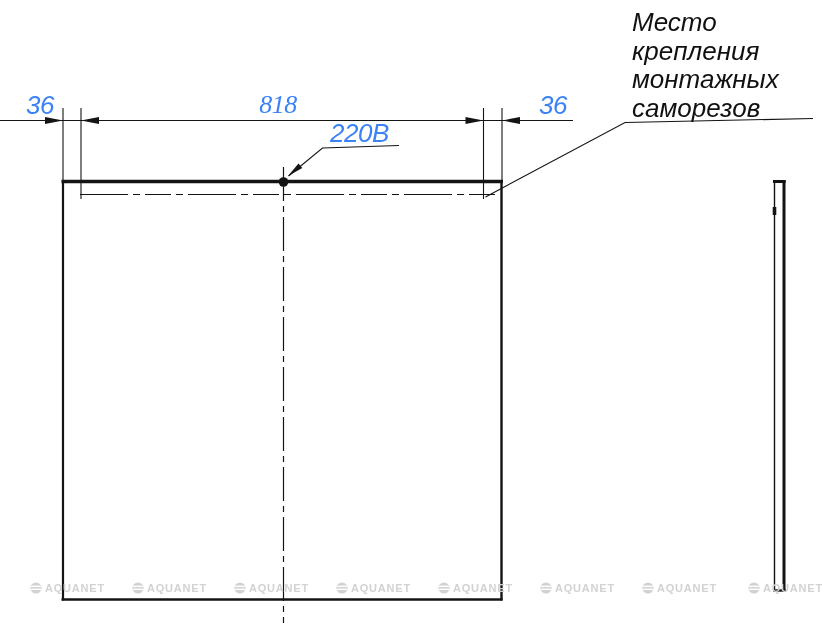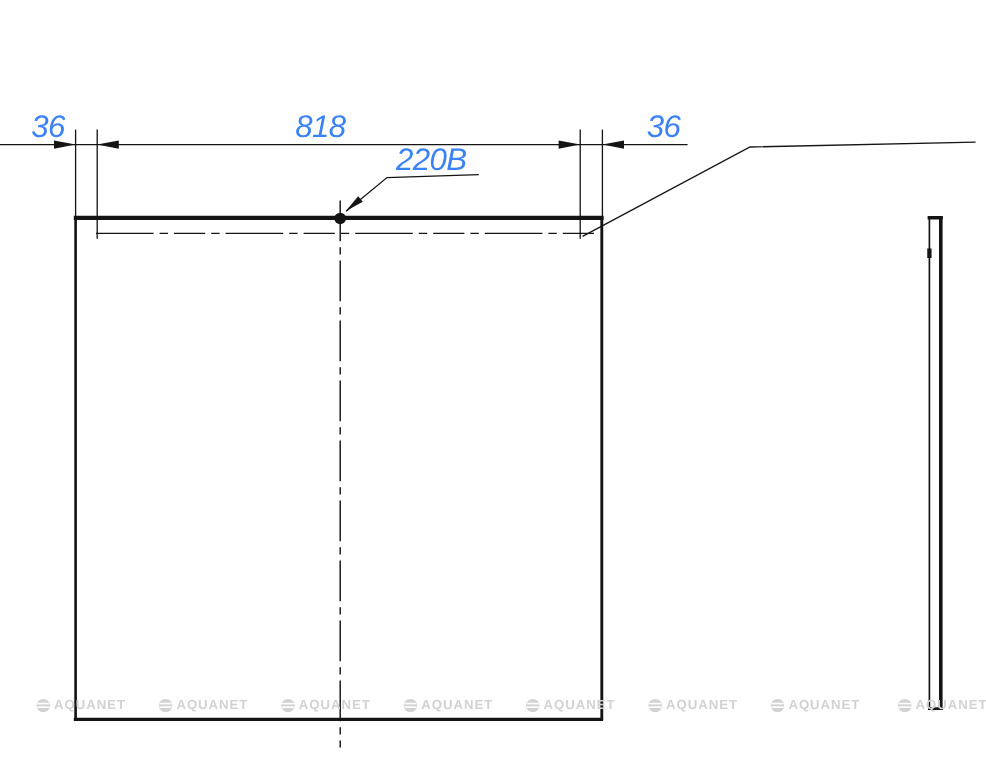--- a/index.html
+++ b/index.html
@@ -94,25 +94,29 @@
     <g>
       <circle cx="283.5" cy="182" r="4.8" fill="#141414"></circle>
       <polyline points="399,145.5 322.5,148 288.5,176" fill="none" stroke="#141414" stroke-width="1.1"></polyline>
       <polygon points="288,176 302.3,168.1 298.5,163.5" fill="#141414"></polygon>
     </g>
 
     <polyline points="813,118.5 625,122.5 485.5,197" fill="none" stroke="#141414" stroke-width="1.1"></polyline>
   </svg>
 
   <div class="txt dimtxt" style="left:40px;top:90px;">36</div>
-  <div class="txt dimtxt" style="left:267px;top:90px;">818</div>
+  <div class="txt dimtxt" style="left:278px;top:90px;font-family:Liberation Serif, serif;">818</div>
   <div class="txt dimtxt" style="left:553px;top:90px;">36</div>
 
   <div class="txt powertxt" style="left:330px;top:118px;">220В</div>
 
+  <div class="annotation">Место
+крепления
+монтажных
+саморезов</div>
 
   <div>
     <span class="watermark" style="left:30px;">
       <span class="wm-icon"><svg width="12" height="12">
             <circle cx="6" cy="6" r="5.6" fill="#d2d2d2"></circle>
             <rect x="1" y="3.6" width="10" height="1.4" fill="#ffffff"></rect>
             <rect x="1" y="6.6" width="10" height="1.4" fill="#ffffff"></rect>
           </svg></span>
       <span>AQUANET</span>
     </span>

